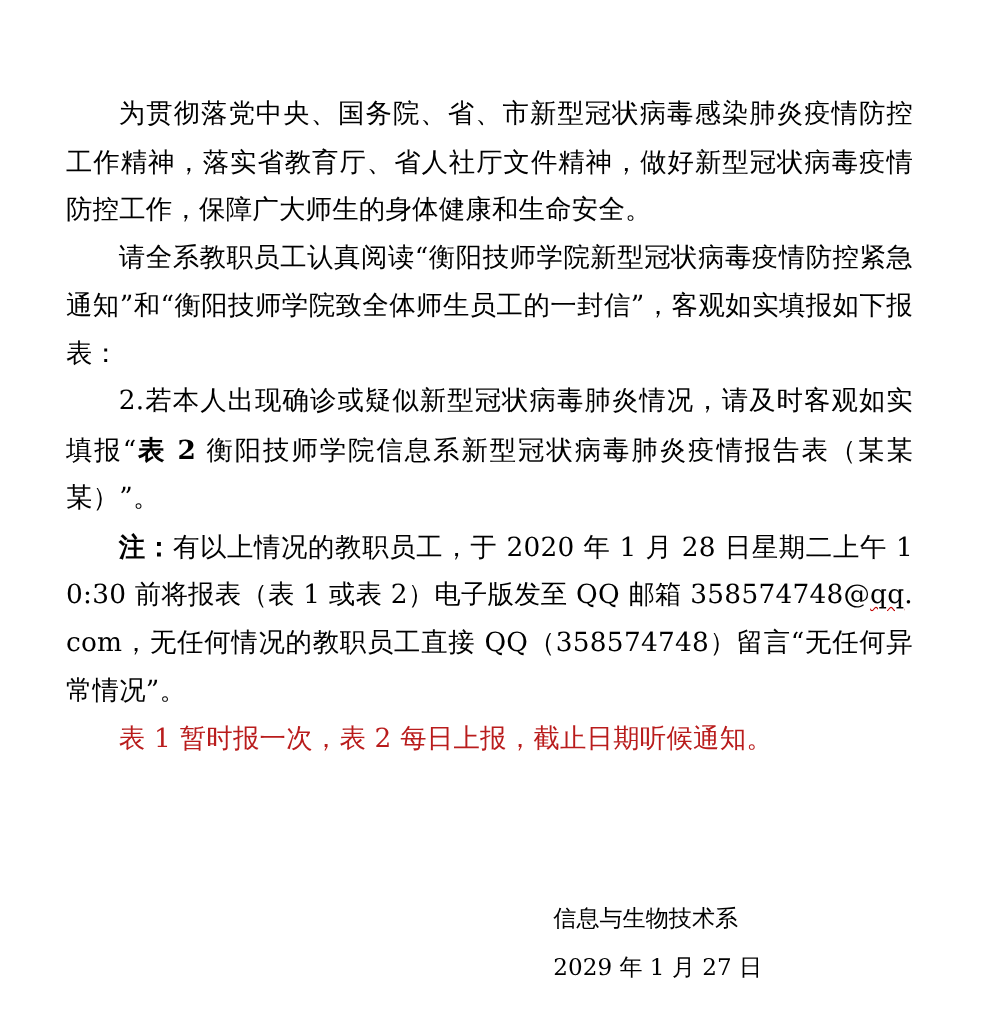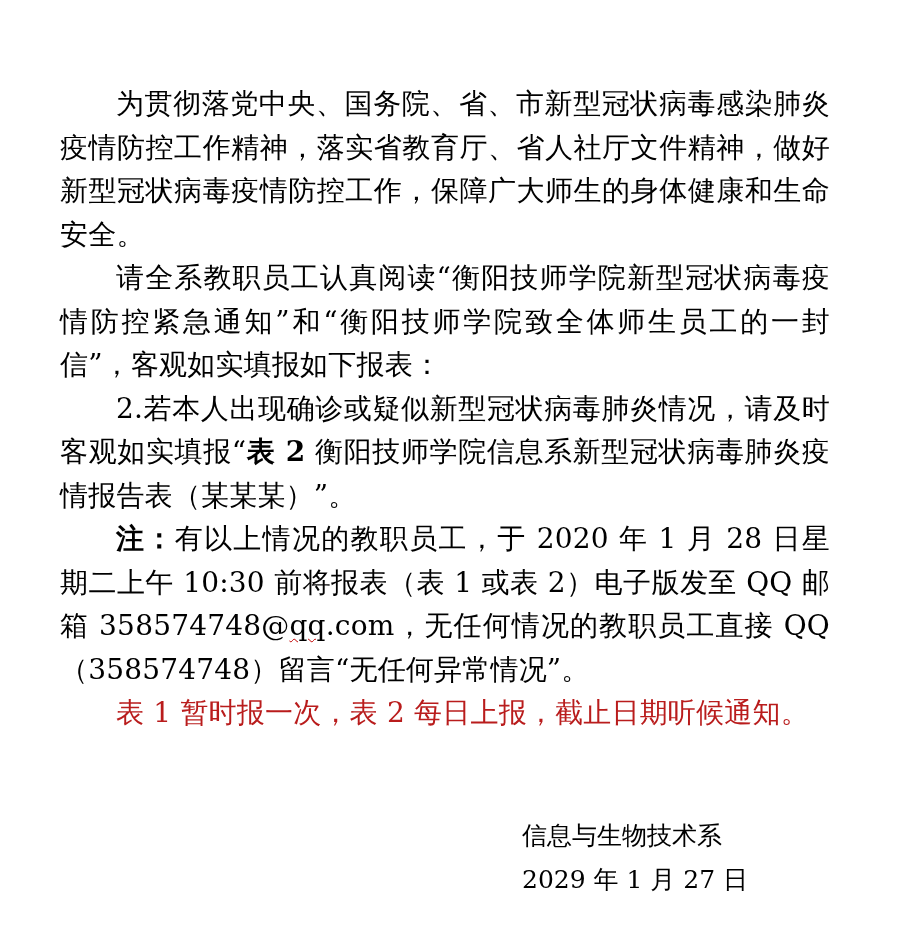--- a/index.html
+++ b/index.html
@@ -15,43 +15,43 @@
       font-family: "DejaVu Serif", "Liberation Serif", serif;
       color: #000000;
     }
     .page {
       position: absolute;
       left: 60px;
       top: 82px;
       width: 770px;
     }
     .para {
-      font-size: 28px;
+      font-size: 24px;
       line-height: 43.5px;
       margin: 0;
       text-indent: 2em;
       text-align: justify;
       text-align-last: left;
       letter-spacing: 0.2px;
       white-space: normal;
       word-break: break-all;
     }
     .bold { font-weight: bold; }
     .red { color: #b91c1c; }
     .gap { height: 18px; }
     .spell {
       text-decoration: underline wavy #c00000;
       text-decoration-thickness: 1px;
       text-underline-offset: 3px;
     }
     .signature {
       position: absolute;
-      left: 522px;
+      left: 503px;
       top: 814px;
-      font-size: 25px;
+      font-size: 21px;
       line-height: 43.5px;
     }
     .signature div { margin: 0; }
   </style>
 </head>
 <body>
 
 <div class="page">
   <p class="para">为贯彻落党中央、国务院、省、市新型冠状病毒感染肺炎疫情防控工作精神，落实省教育厅、省人社厅文件精神，做好新型冠状病毒疫情防控工作，保障广大师生的身体健康和生命安全。</p>
 

